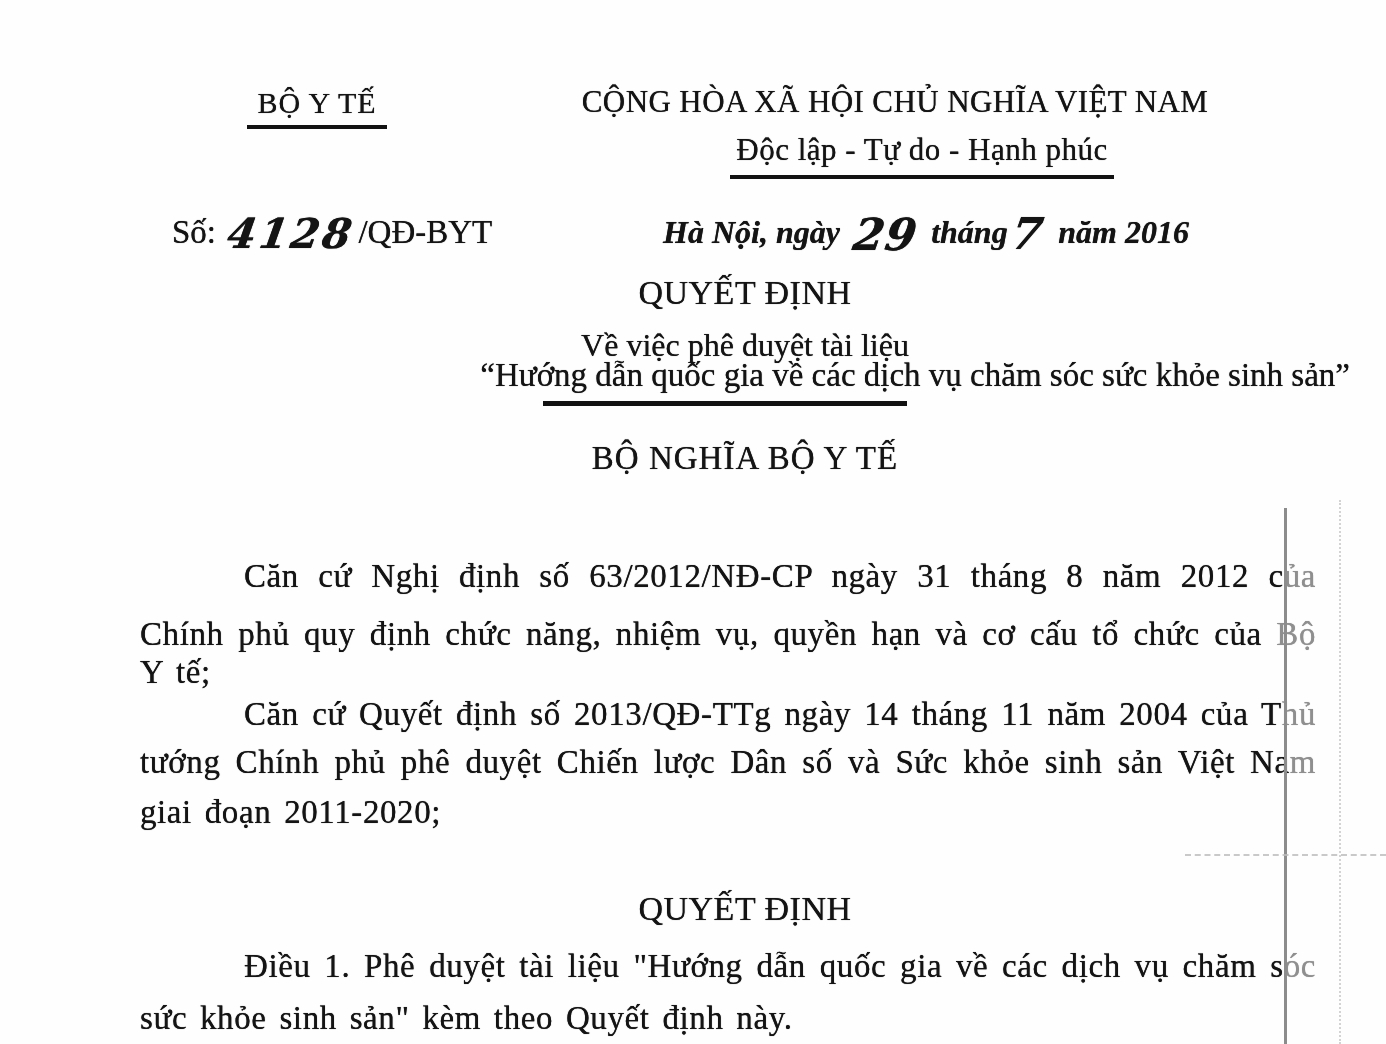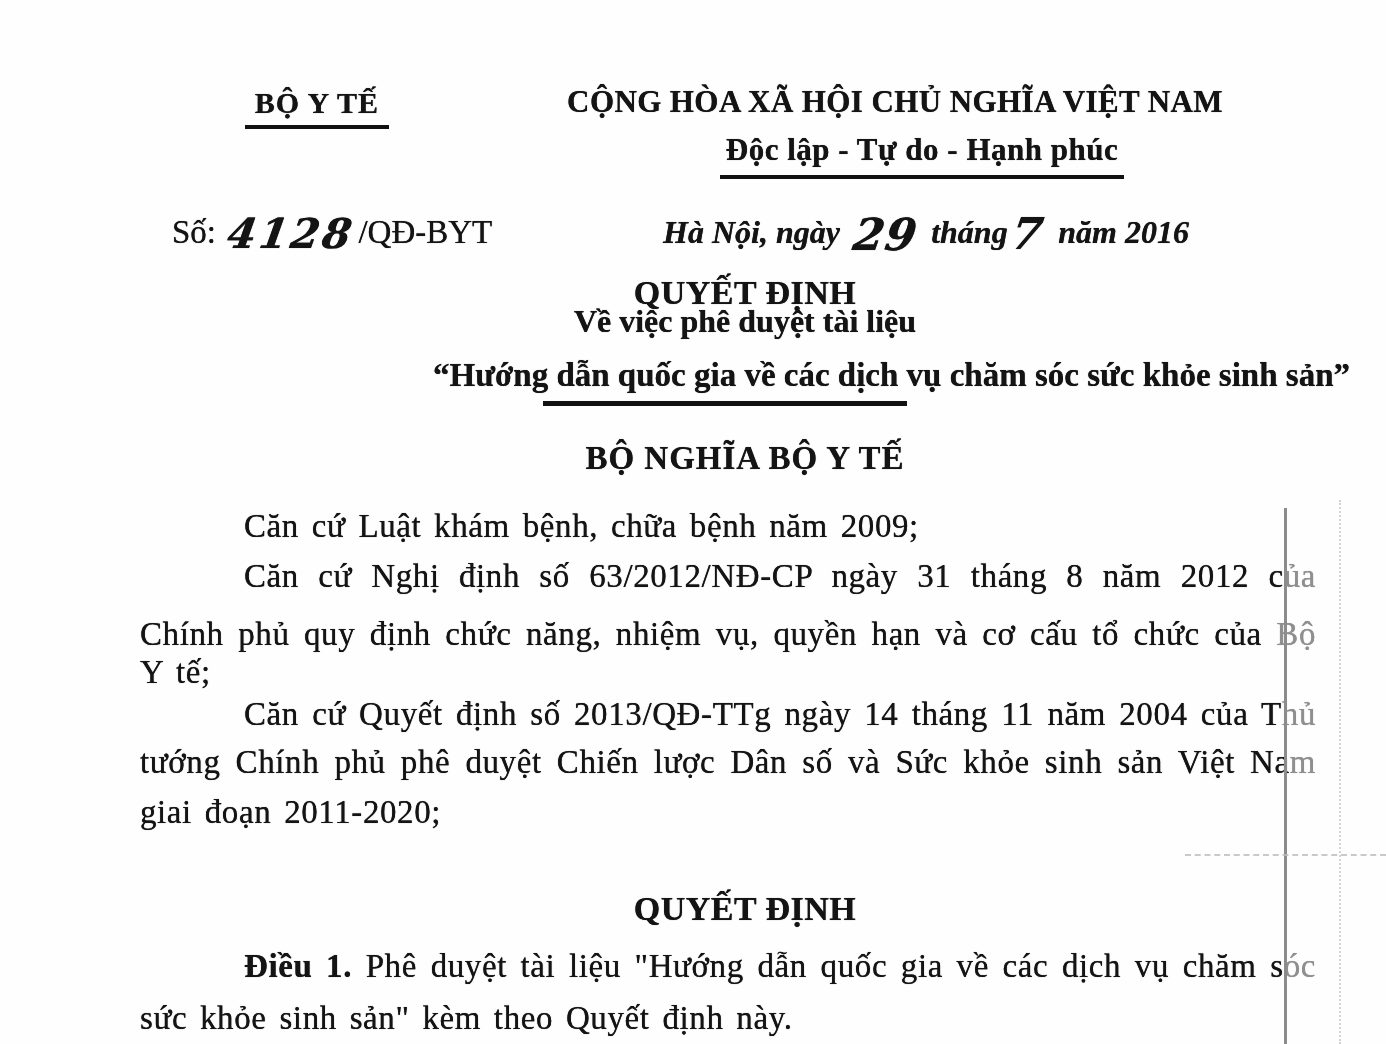--- a/index.html
+++ b/index.html
@@ -5,21 +5,21 @@
   html,body{margin:0;padding:0;background:#e8e8e8;}
   .page{
     position:relative;
     width:1386px;height:1044px;
     background:#fefefe;
     font-family:"Liberation Serif", serif;
     color:#141414;
     overflow:hidden;
   }
   .abs{position:absolute;}
-  .b{font-weight:700;}
+  .b{font-weight:400;}
   .ctr{text-align:center;}
   .soft{text-shadow:0 0 0.7px currentColor;}
 
   
   .ministry{left:187px;top:86px;width:260px;font-size:30px;letter-spacing:1px;}
   .ministry-underline{display:inline-block;border-bottom:4px solid #121212;padding:0 10px 5px;}
   .national-title{left:510px;top:84px;width:770px;font-size:31px;letter-spacing:.4px;}
   .motto{left:537px;top:132px;width:770px;font-size:31px;}
   .motto-underline{display:inline-block;border-bottom:4px solid #121212;padding:0 6px 7px;letter-spacing:.5px;}
 
@@ -31,21 +31,21 @@
     font-style:italic;font-weight:700;
     display:inline-block;transform:skewX(-9deg);
     line-height:1;
   }
   .hand-number{font-size:41px;letter-spacing:3px;vertical-align:-5px;padding:0 4px;}
   .hand-day{font-size:44px;letter-spacing:1px;vertical-align:-7px;padding:0 6px;}
   .hand-month{font-size:44px;vertical-align:-6px;padding:0 8px 0 4px;}
 
   
   .t-heading{left:140px;top:274px;width:1210px;font-size:34px;letter-spacing:.5px;}
-  .t-subject{left:140px;top:303px;width:1210px;font-size:32px;}
+  .t-subject{left:140px;top:327px;width:1210px;font-size:32px;}
   .t-docname{left:140px;top:357px;width:1210px;font-size:33px;text-align:right;}
   .quote-underline{left:543px;top:401px;width:364px;height:5px;background:#121212;}
   .t-issuer{left:140px;top:440px;width:1210px;font-size:33px;letter-spacing:1px;}
 
   
   .line{
     left:140px;width:1176px;
     font-size:33px;line-height:44px;
     letter-spacing:.6px;word-spacing:4px;
   }
@@ -89,21 +89,20 @@
   <div class="abs t-heading ctr b soft">QUYẾT ĐỊNH</div>
 
   <div class="abs t-subject ctr b soft">Về việc phê duyệt tài liệu</div>
 
   <div class="abs t-docname ctr b soft">“Hướng dẫn quốc gia về các dịch vụ chăm sóc sức khỏe sinh sản”</div>
 
   <div class="abs quote-underline"></div>
 
   <div class="abs t-issuer ctr b soft">BỘ NGHĨA BỘ Y TẾ</div>
 
-  <div class="abs line ind soft" style="top:504px">Căn cứ Luật khám bệnh, chữa bệnh năm 2009;</div>
 
   <div class="abs line ind jst soft" style="top:554px">
     <span>Căn cứ Nghị định số 63/2012/NĐ-CP ngày 31 tháng 8 năm 2012 c</span><span class="faded">ủa</span>
   </div>
 
   <div class="abs line jst soft" style="top:612px">
     <span>Chính phủ quy định chức năng, nhiệm vụ, quyền hạn và cơ cấu tổ chức của </span><span class="faded">Bộ</span>
   </div>
 
   <div class="abs line soft" style="top:650px">Y tế;</div>

